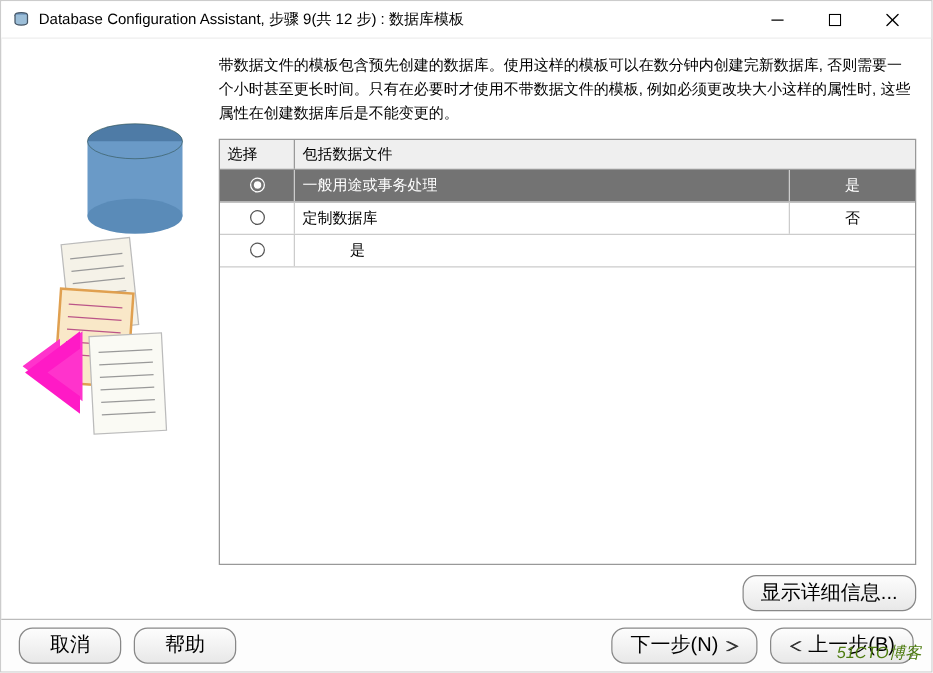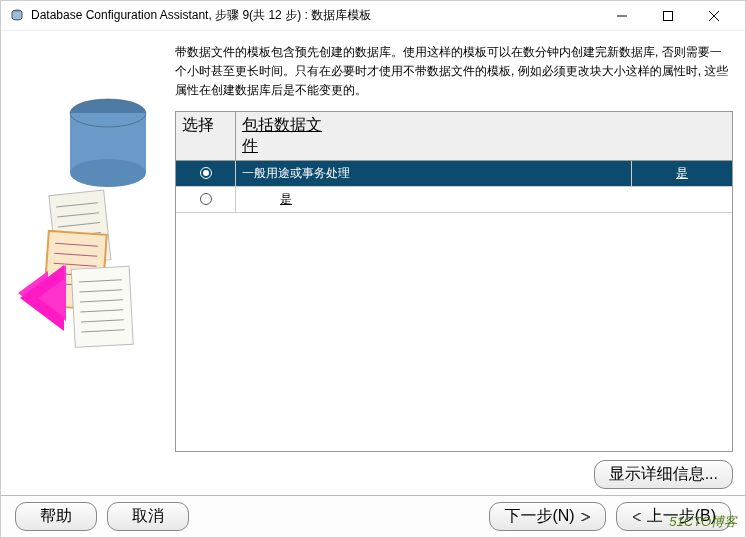--- a/index.html
+++ b/index.html
@@ -13,32 +13,32 @@
   
   .body-area { flex: 1; display: flex; padding: 12px 12px 0 12px; gap: 12px; overflow: hidden; }
   .left-graphic { width: 150px; display: flex; align-items: flex-start; justify-content: center; padding-top: 50px; }
   .graphic-box { width: 140px; height: 300px; position: relative; }
   
   .right-pane { flex: 1; display: flex; flex-direction: column; }
   .description { font-size: 12px; line-height: 1.6; padding: 0 0 10px 0; }
   
   .template-table { border: 1px solid #999; flex: 1; display: flex; flex-direction: column; background: #fff; overflow: hidden; }
   .t-header { display: flex; background: #efefef; border-bottom: 1px solid #999; }
-  .t-header > div { padding: 3px 6px; border-right: 1px solid #999; font-size: 16px; }
+  .t-header > div { padding: 3px 6px; border-right: 1px solid #999; font-size: 12px; }
   .t-header > div:last-child { border-right: none; }
   .col-sel { width: 60px; text-align: left; }
   .col-tpl { flex: 1; text-align: left; }
-  .col-inc { width: 100px; text-align: left; text-decoration: underline; }
+  .col-inc { width: 100px; text-align: left; }
   .t-body { flex: 1; overflow: auto; }
   .t-row { display: flex; border-bottom: 1px solid #ccc; align-items: stretch; }
   .t-row > div { padding: 4px 6px; border-right: 1px solid #ccc; font-size: 12px; display: flex; align-items: center; }
   .t-row > div:last-child { border-right: none; }
   .t-row .col-sel { justify-content: center; }
   .t-row .col-inc { justify-content: center; }
-  .t-row.selected { background: #0c4a6e; color: #fff; }
+  .t-row.selected { background: #737373; color: #fff; }
   .t-row.selected .radio-outer { border-color: #fff; }
   .t-row.selected .radio-inner { background: #fff; }
   .radio-outer { width: 12px; height: 12px; border: 1px solid #555; border-radius: 50%; display: flex; align-items: center; justify-content: center; background: #fff; }
   .radio-inner { width: 6px; height: 6px; border-radius: 50%; background: transparent; }
   .t-row.selected .radio-outer { background: transparent; }
   .t-row.selected .radio-inner.on { background: #fff; }
   .radio-inner.on { background: #000; }
   
   .details-row { display: flex; justify-content: flex-end; padding: 8px 0 6px 0; }
   .btn { border: 1px solid #888; background: linear-gradient(#fdfdfd, #e8e8e8); border-radius: 11px; padding: 3px 14px; font-size: 16px; cursor: default; display: inline-flex; align-items: center; gap: 4px; }
@@ -142,34 +142,43 @@
               </div>
             <div class="col-tpl">一般用途或事务处理</div>
             <div class="col-inc">是</div>
           </div>
           <div class="t-row">
             <div class="col-sel">
                 <span class="radio-outer">
                   <span class="radio-inner"></span>
                 </span>
               </div>
+            <div class="col-tpl">定制数据库</div>
+            <div class="col-inc">否</div>
+          </div>
+          <div class="t-row">
+            <div class="col-sel">
+                <span class="radio-outer">
+                  <span class="radio-inner"></span>
+                </span>
+              </div>
             <div class="col-inc">是</div>
           </div>
         </div>
       </div>
 
       <div class="details-row">
         <span class="btn">显示详细信息...</span>
       </div>
     </div>
   </div>
 
   <div class="footer">
+    <span class="btn wide">取消</span>
     <span class="btn wide">帮助</span>
-    <span class="btn wide">取消</span>
     <span class="spacer"></span>
     <span class="btn">
       <span>下一步(N)</span>
       <svg width="12" height="8">
           <polyline points="2,0 10,4 2,8" fill="none" stroke="#333"></polyline>
           <polyline points="3,0 11,4 3,8" fill="none" stroke="#333"></polyline>
         </svg>
     </span>
     <span class="btn">
       <svg width="12" height="8">

